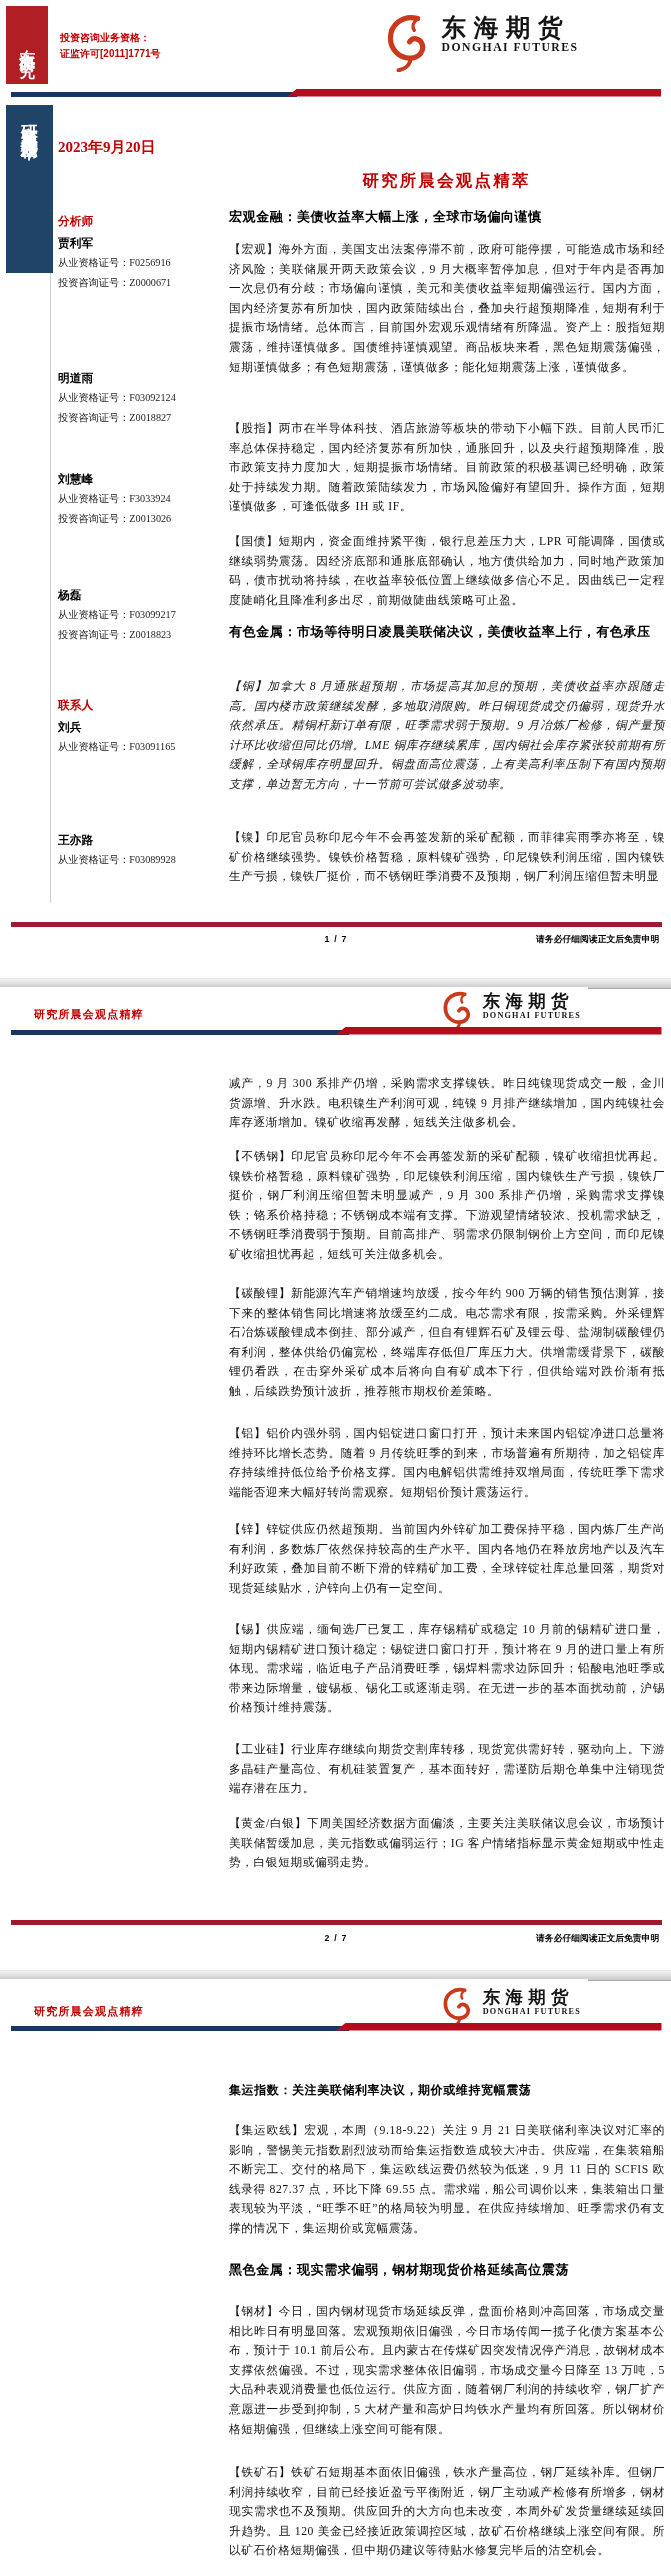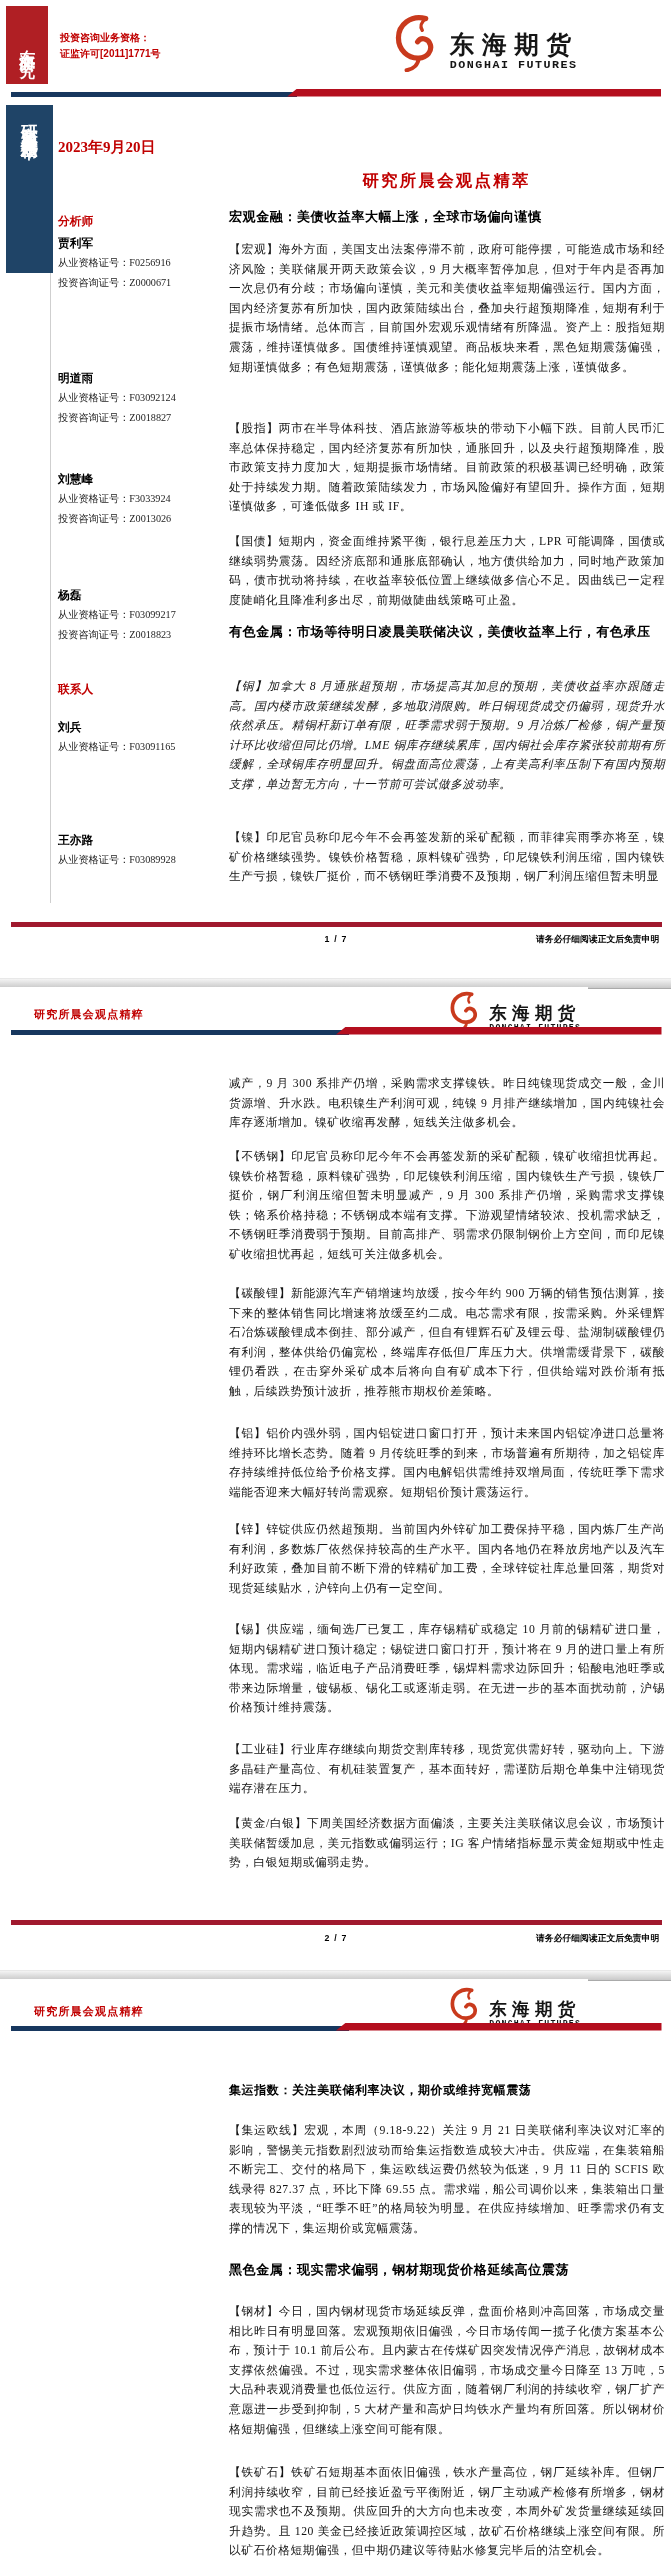--- a/index.html
+++ b/index.html
@@ -11,24 +11,24 @@
             border-top:0.6px solid #e8e8e8;border-bottom:0.6px solid #aaa;}
   .page{position:absolute;left:0;width:588px;background:#fff;}
   
   .brand-box{position:absolute;left:5.8px;top:5.8px;width:42px;height:78px;background:#B01F24;
              display:flex;align-items:center;justify-content:center;}
   .brand-box span{writing-mode:vertical-rl;color:#fff;font-size:16px;font-weight:bold;
                   letter-spacing:4.1px;font-family:"Liberation Serif",serif;}
   .qual{position:absolute;left:60px;top:30px;color:#C00000;font-weight:bold;font-size:10px;
         line-height:16px;font-family:"Liberation Sans",sans-serif;}
   
-  .logo{position:absolute;display:flex;align-items:flex-end;gap:5.8px;}
+  .logo{position:absolute;display:flex;align-items:flex-start;gap:5.8px;}
   .logo .cn{font-family:"Liberation Sans",sans-serif;font-weight:bold;font-size:24.6px;
             letter-spacing:7.6px;color:#151515;white-space:nowrap;line-height:27px;}
-  .logo .en{font-family:Liberation Mono, monospace;font-weight:bold;font-size:11.7px;
+  .logo .en{font-family:Liberation Serif, serif;font-weight:bold;font-size:11.7px;
             letter-spacing:1.5px;color:#151515;white-space:nowrap;}
   .logo.small .cn{font-size:17.5px;letter-spacing:5.3px;line-height:20px;}
   .logo.small .en{font-size:8.2px;letter-spacing:1.2px;}
   
   .divider{position:absolute;left:10.5px;width:651px;height:8.2px;}
   .divider .blue{position:absolute;left:0;top:2.9px;height:4.7px;background:#17375E;}
   .divider .red{position:absolute;top:0;height:7.6px;background:#B40E1E;
                 clip-path:polygon(9.4px 0,100% 0,100% 100%,0 100%);}
   
   .side-strip{position:absolute;left:5.8px;top:105px;width:47px;height:168px;background:#1F4467;
@@ -128,21 +128,21 @@
       <div class="ln"><span>从业资格证号：</span><span>F3033924</span></div>
       <div class="ln"><span>投资咨询证号：</span><span>Z0013026</span></div>
     </div>
 
     <div class="analyst" style="top:585px;">
       <div class="nm">杨磊</div>
       <div class="ln"><span>从业资格证号：</span><span>F03099217</span></div>
       <div class="ln"><span>投资咨询证号：</span><span>Z0018823</span></div>
     </div>
 
-    <div class="side-label" style="top:682px;">联系人</div>
+    <div class="side-label" style="top:698px;">联系人</div>
 
     <div class="analyst" style="top:717px;">
       <div class="nm">刘兵</div>
       <div class="ln"><span>从业资格证号：</span><span>F03091165</span></div>
     </div>
 
     <div class="analyst" style="top:830px;">
       <div class="nm">王亦路</div>
       <div class="ln"><span>从业资格证号：</span><span>F03089928</span></div>
     </div>

